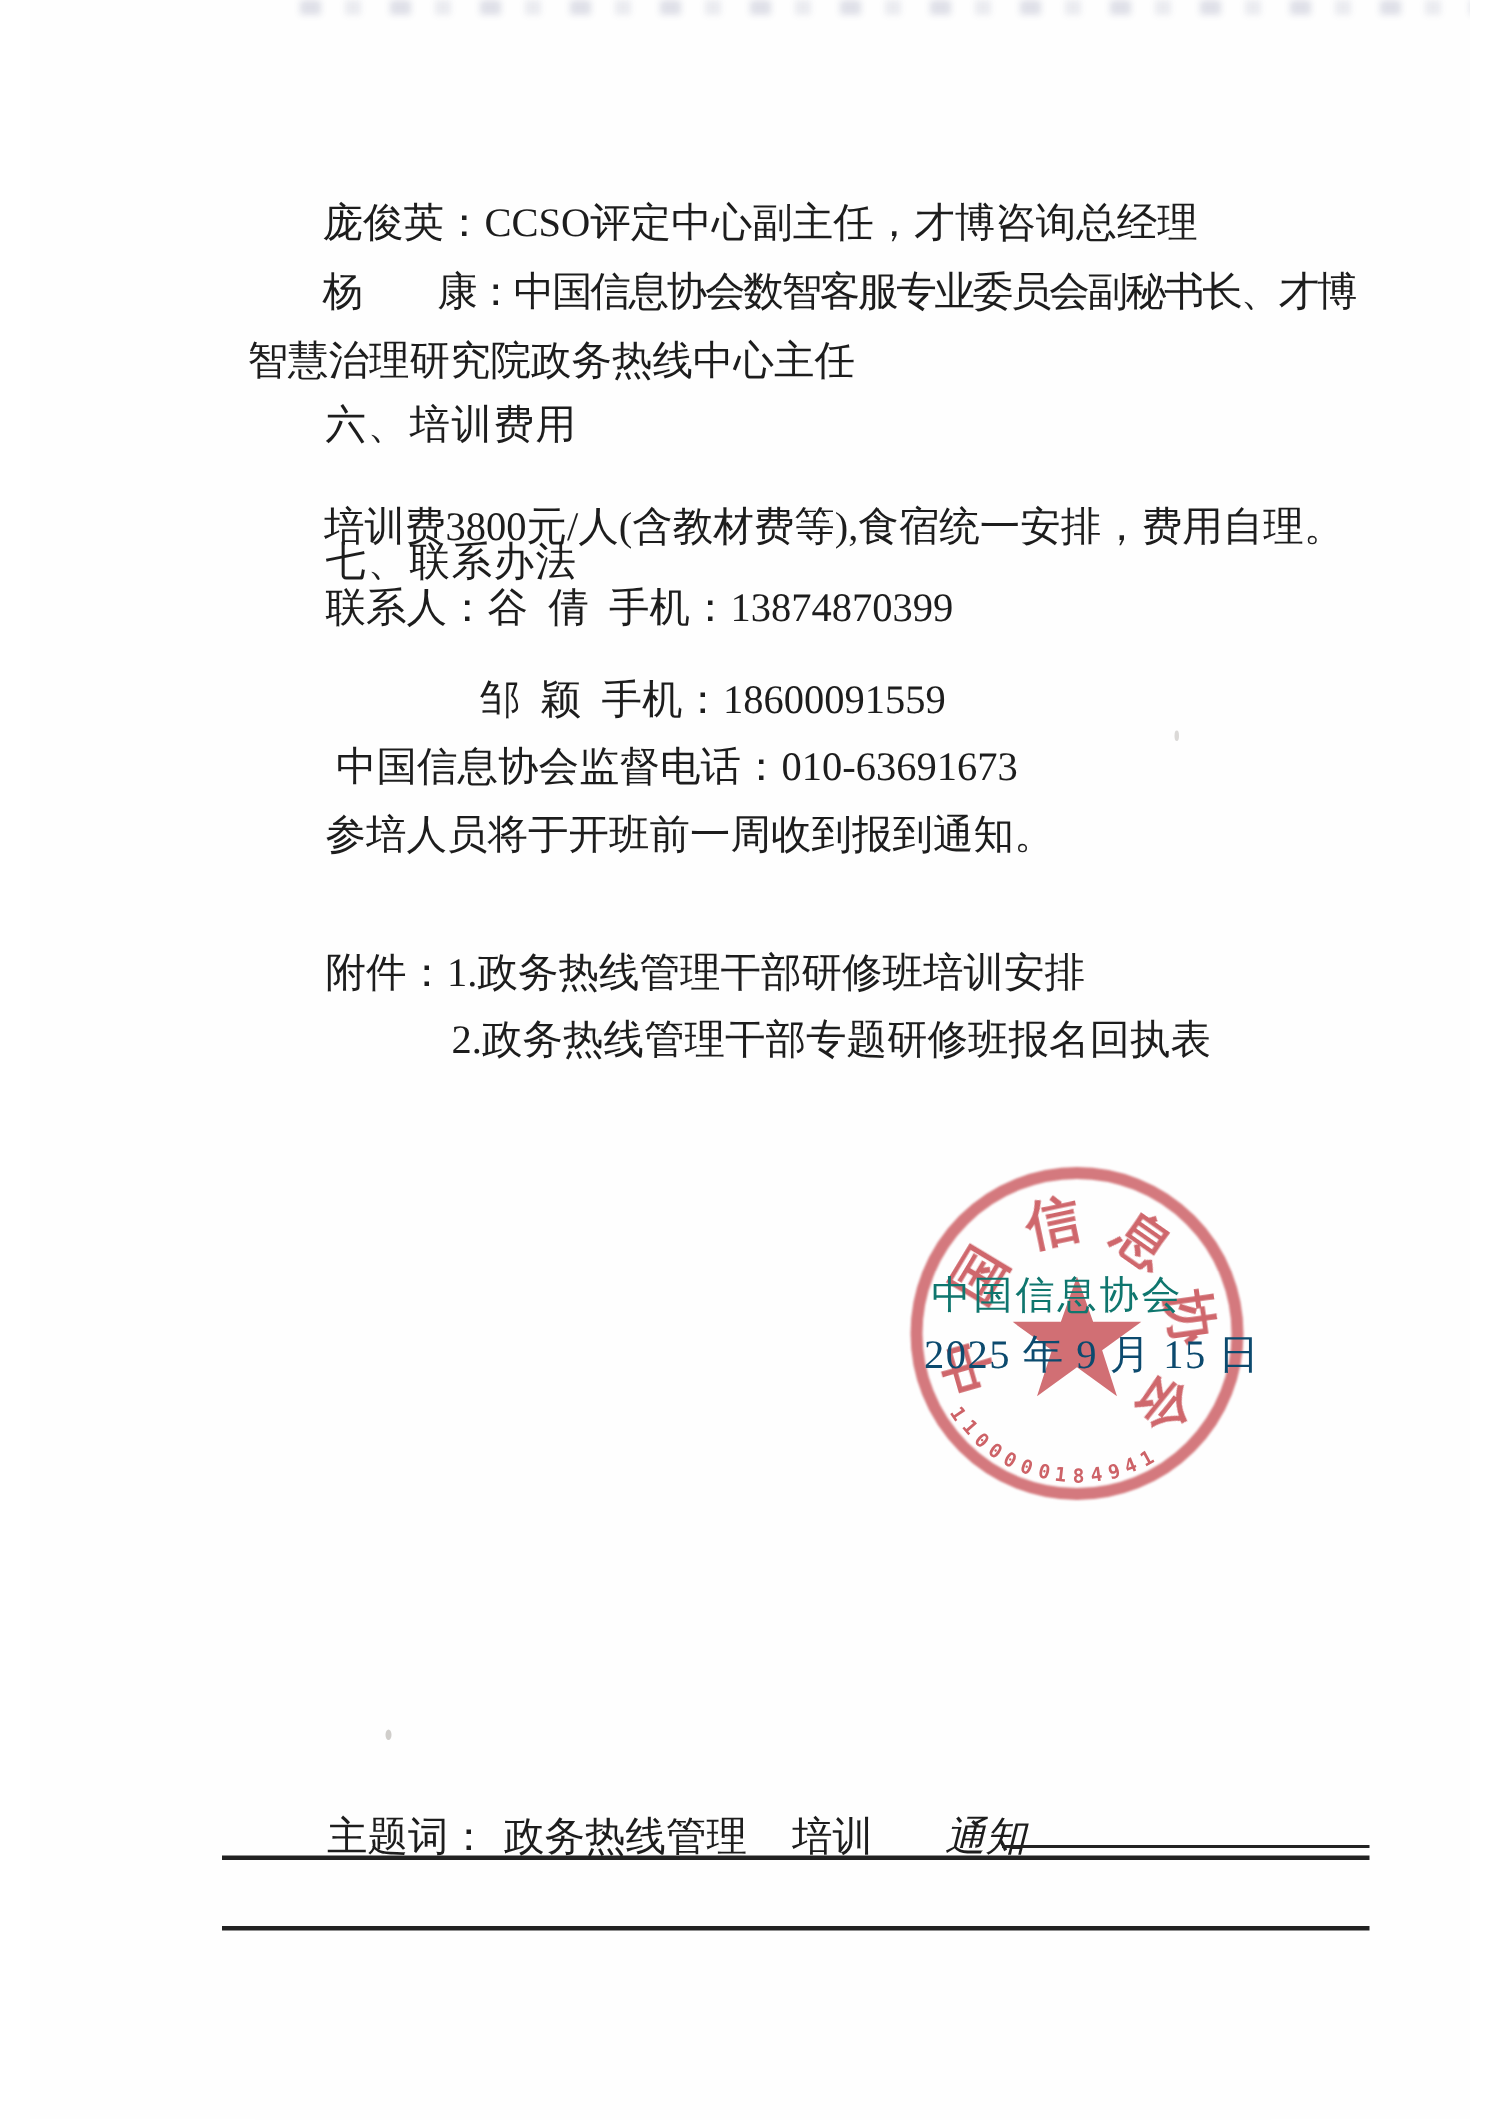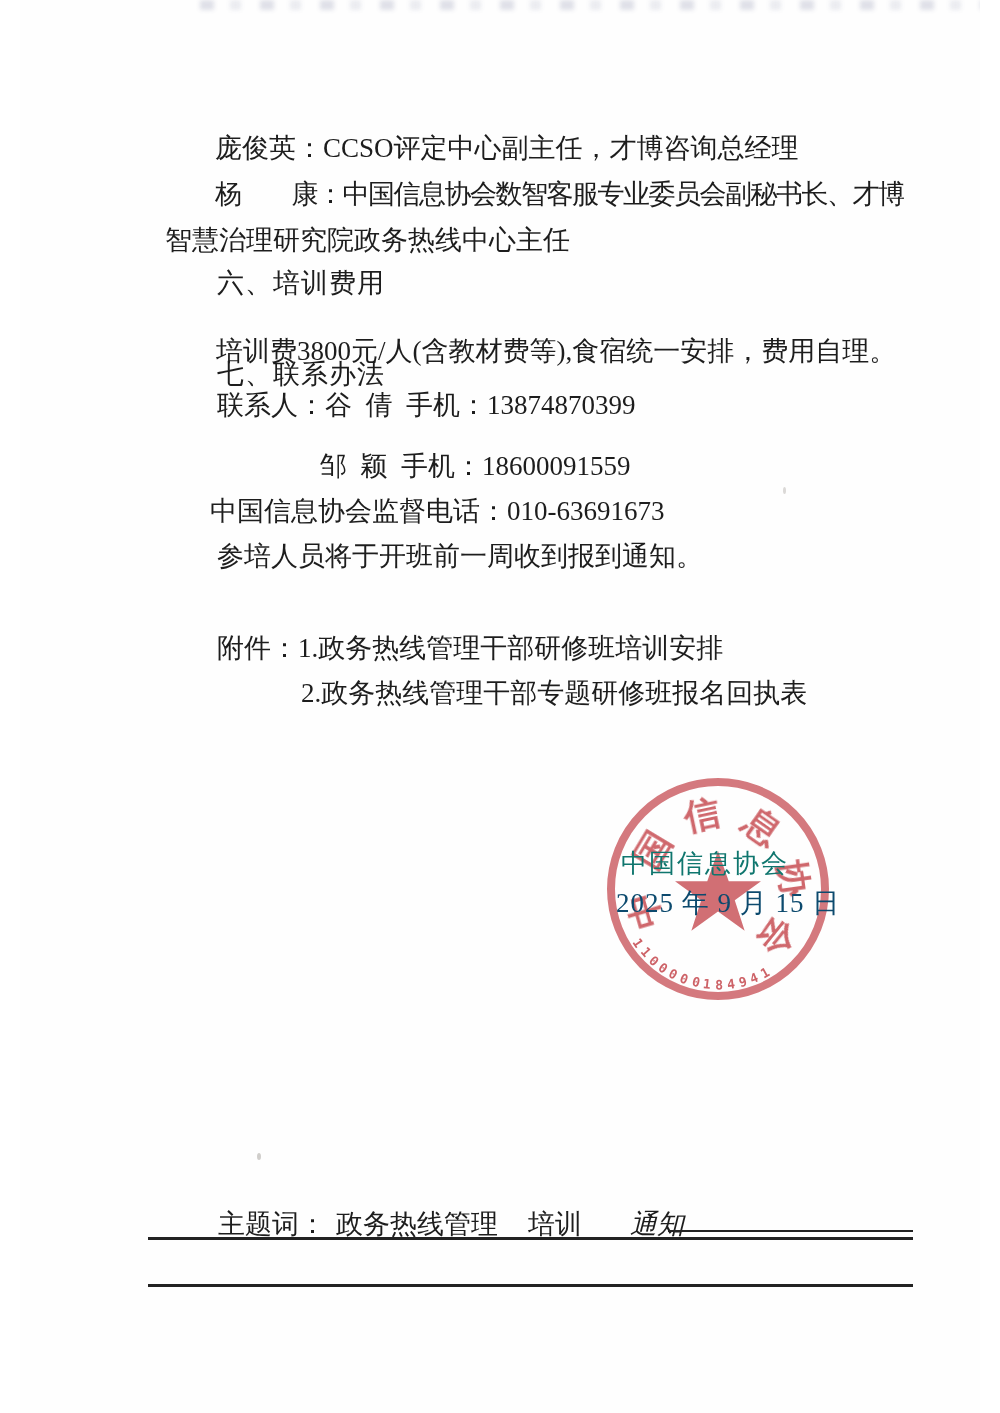--- a/index.html
+++ b/index.html
@@ -67,21 +67,21 @@
   <div class="line" style="left:195px;top:131px;">庞俊英：CCSO评定中心副主任，才博咨询总经理</div>
   <div class="line tight" style="left:195px;top:177px;">杨　　康：中国信息协会数智客服专业委员会副秘书长、才博</div>
   <div class="line" style="left:145px;top:223px;">智慧治理研究院政务热线中心主任</div>
 
   <div class="line h" style="left:197px;top:266px;">六、培训费用</div>
   <div class="line" style="left:196px;top:311px;margin-top:23px;">培训费3800元/人(含教材费等),食宿统一安排，费用自理。</div>
 
   <div class="line h" style="left:197px;top:357px;">七、联系办法</div>
   <div class="line" style="left:197px;top:388px;">联系人：谷  倩  手机：13874870399</div>
   <div class="line" style="left:300px;top:449px;">邹  颖  手机：18600091559</div>
-  <div class="line" style="left:190px;top:494px;text-align:right;">中国信息协会监督电话：010-63691673</div>
+  <div class="line" style="left:204px;top:494px;text-align:right;">中国信息协会监督电话：010-63691673</div>
   <div class="line" style="left:197px;top:539px;">参培人员将于开班前一周收到报到通知。</div>
 
   <div class="line" style="left:197px;top:631px;">附件：1.政务热线管理干部研修班培训安排</div>
   <div class="line" style="left:281px;top:676px;">2.政务热线管理干部专题研修班报名回执表</div>
 
   <div class="seal">
     <div class="seal-ring"></div>
     <div class="seal-star"></div>
     <div>
         <span class="seal-char" style="left: 37.9441px; top: 131.948px; transform: translate(-50%, -50%) rotate(-106deg);">中</span>

